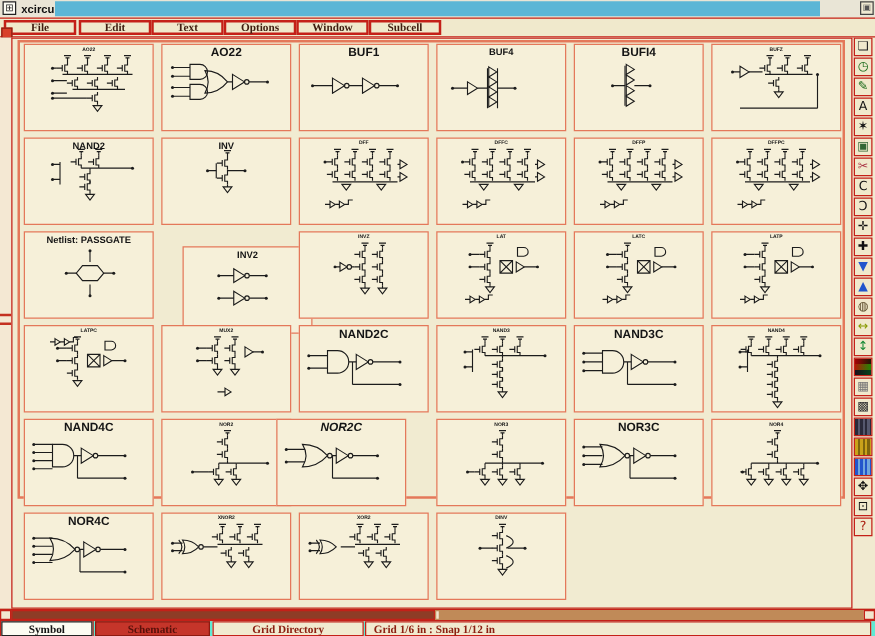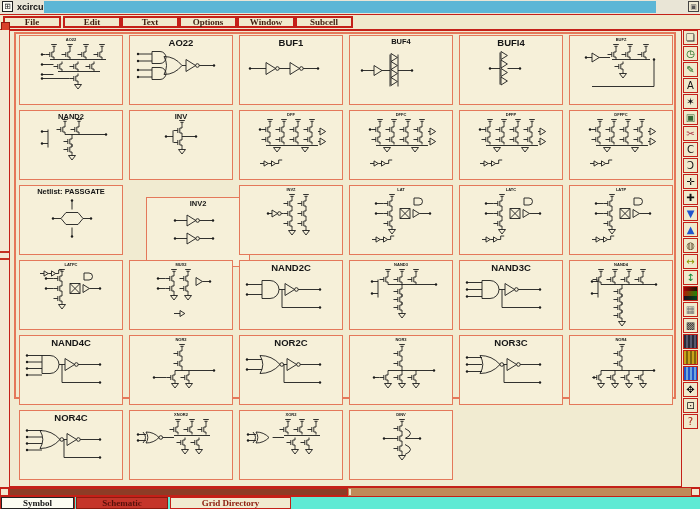--- a/index.html
+++ b/index.html
@@ -756,21 +756,21 @@
             <line x1="59" y1="28" x2="59" y2="30"></line>
             <path d="M59,30 v2.5 h-2.2 v5 h2.2 v2.5 M54.8,32.5 v5 M50.5,35 h4.3"></path>
             <line x1="59" y1="40" x2="59" y2="41"></line>
             <path d="M55.5,41 h7 l-3.5,4.5 z"></path>
             <line x1="59" y1="28" x2="84" y2="28"></line>
             <circle class="f" cx="84" cy="28" r="1.2"></circle>
             <circle class="f" cx="24" cy="35" r="1.2"></circle>
             <line x1="24" y1="35" x2="36.5" y2="35"></line>
           </svg>
         </div>
-        <div class="cell" style="left: 223px; top: 301px;">
+        <div class="cell" style="left: 205px; top: 301px; font-style: italic;">
           <span class="clbl lbl-large">NOR2C</span>
           <svg viewBox="0 0 104 58" class="cdraw">
             <circle class="f" cx="7" cy="17" r="1.2"></circle>
             <line x1="7" y1="17" x2="22" y2="17"></line>
             <circle class="f" cx="7" cy="27" r="1.2"></circle>
             <line x1="7" y1="27" x2="22" y2="27"></line>
             <path d="M20,13 q12,0 20,9 q-8,9 -20,9 q5.6000000000000005,-9 0,-18 z"></path>
             <circle cx="41.8" cy="22" r="1.8"></circle>
             <line x1="43.6" y1="22" x2="47" y2="22"></line>
             <path d="M47,16 L56.6,22 L47,28 Z"></path>
@@ -1046,13 +1046,14 @@
   <div class="hs-corner"></div>
   <div class="hs-thumb"></div>
   <div class="hs-tick"></div>
   <div class="hs-right"></div>
 </div>
 
 <div class="statusbar">
   <div class="sbtn sb-symbol">Symbol</div>
   <div class="sbtn sb-schem">Schematic</div>
   <div class="sbtn sb-pagedir">Grid Directory</div>
+  <div class="sbtn sb-grid">Grid 1/6 in : Snap 1/12 in</div>
 </div>
 
 </body></html>

